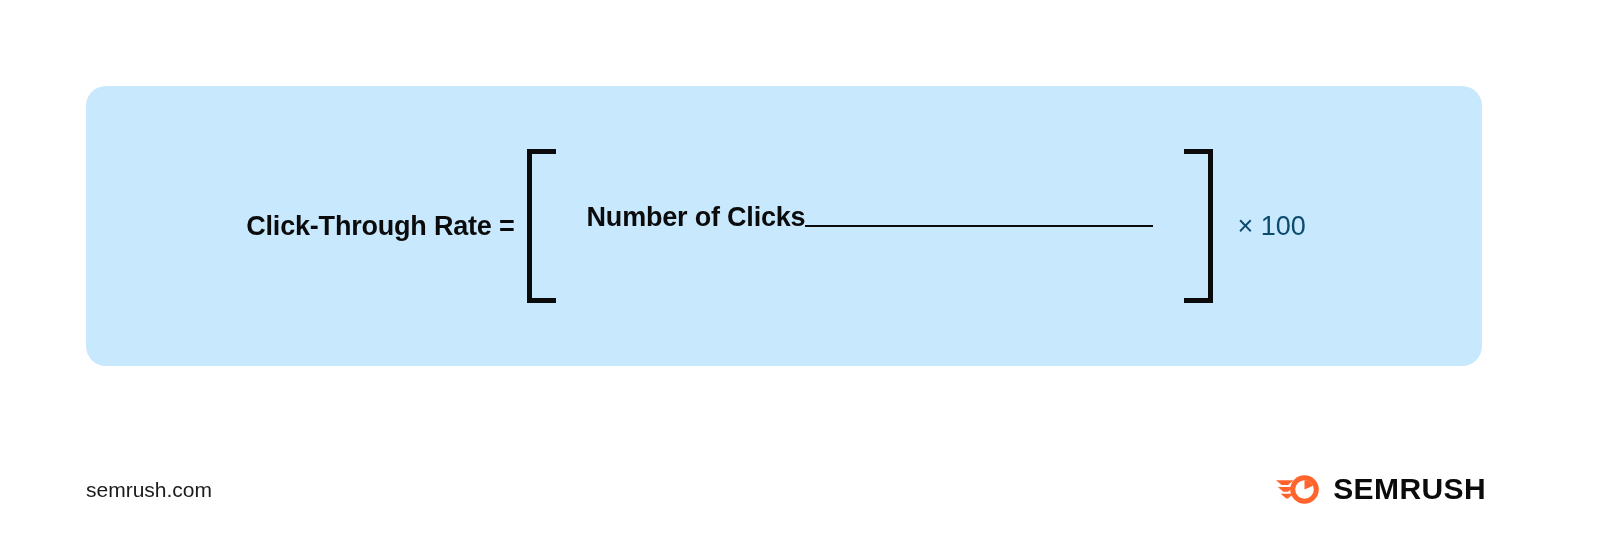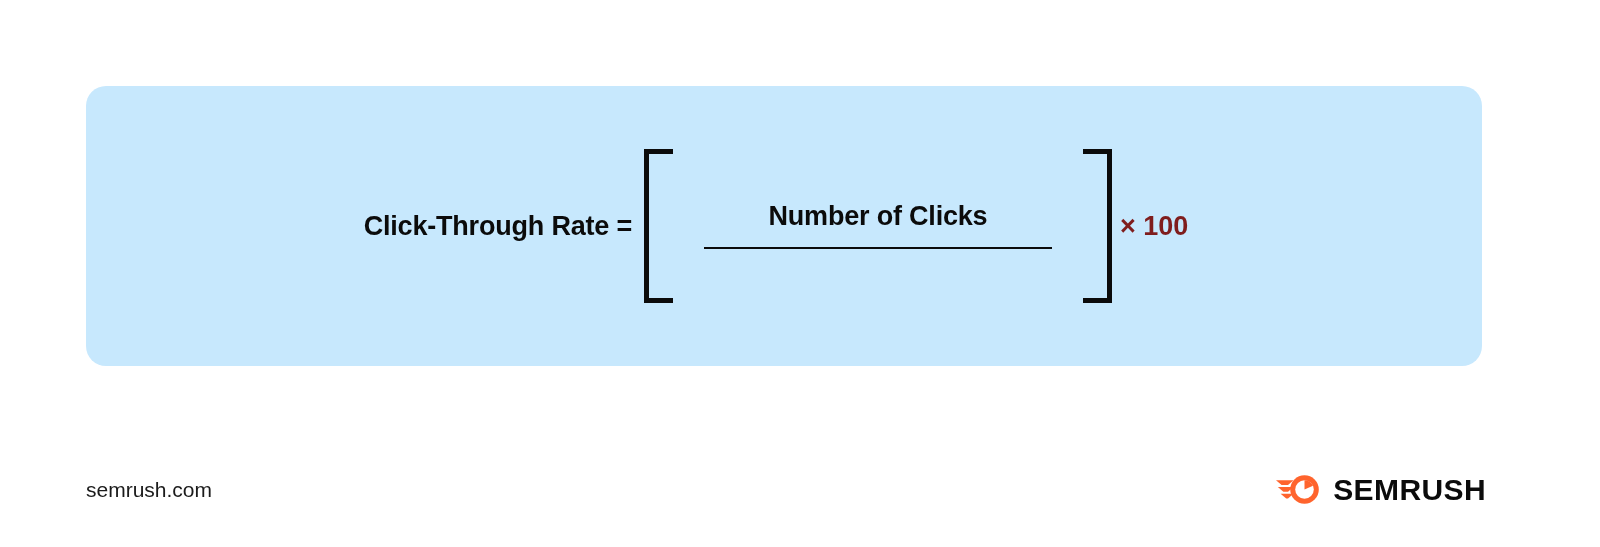--- a/index.html
+++ b/index.html
@@ -79,21 +79,21 @@
   .bracket.left .stem { left: 0; }
   .bracket.left .arm { left: 0; }
   .bracket.right .stem { right: 0; }
   .bracket.right .arm { right: 0; }
   .bracket .arm.top { top: 0; }
   .bracket .arm.bottom { bottom: 0; }
 
   
   .fraction {
     display: flex;
-    flex-direction: column;
+    flex-direction: row;
     align-items: center;
     justify-content: space-between;
     padding: 0 30px;
     flex: 0 0 auto;
   }
   .frac-num, .frac-den {
     font-size: 27px;
     font-weight: bold;
     color: #0b0b0b;
     letter-spacing: -0.2px;
@@ -105,46 +105,45 @@
   .frac-den { padding-top: 17px; }
   .frac-bar {
     width: 100%;
     min-width: 348px;
     height: 2px;
     background: #0b0b0b;
   }
 
   .rhs {
     font-size: 27px;
-    font-weight: bold;
-    color: #7f1d1d;
+    font-weight: normal;
+    color: #0c4a6e;
     letter-spacing: 0px;
     white-space: nowrap;
-    padding-left: 8px;
+    padding-left: 24px;
     line-height: 1;
   }
 
   
   .footer-domain {
     position: absolute;
     left: 86px;
     top: 479px;
     font-size: 21px;
     font-weight: normal;
     color: #1b1b1b;
     letter-spacing: 0px;
     line-height: 1;
   }
 
   .brand {
     position: absolute;
     right: 114px;
     top: 474px;
     display: flex;
-    align-items: center;
     gap: 13px;
   }
   .brand-mark {
     width: 44px;
     height: 31px;
     display: block;
     flex: 0 0 auto;
   }
   .brand-word {
     font-size: 30px;

